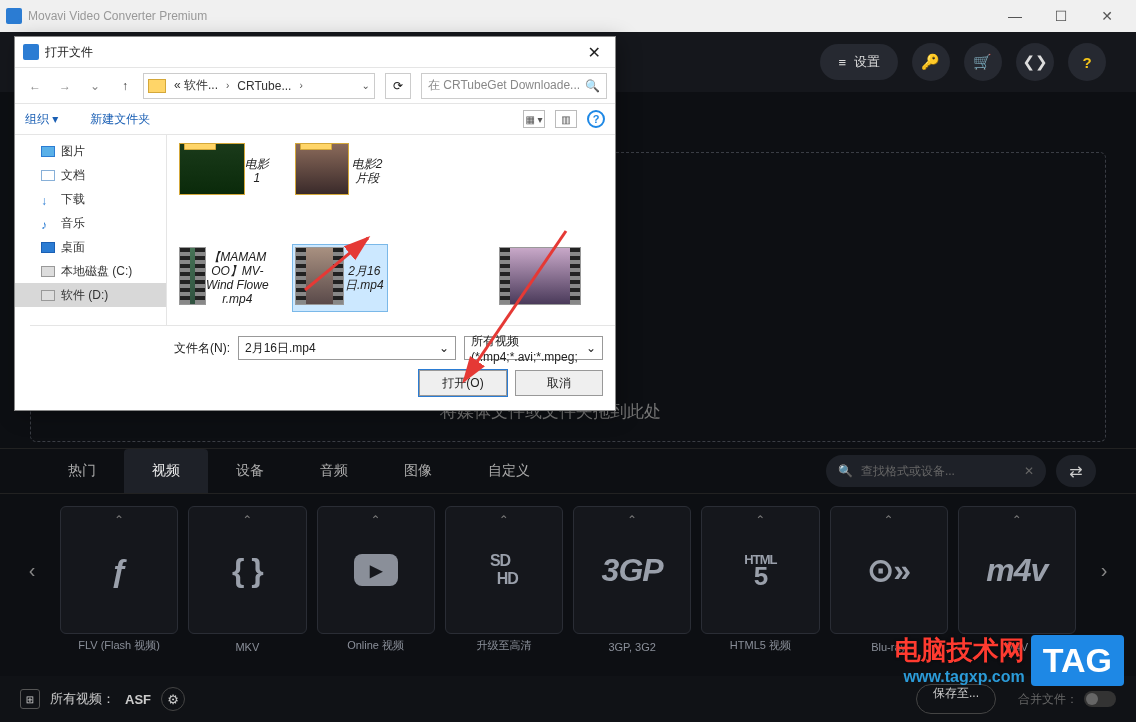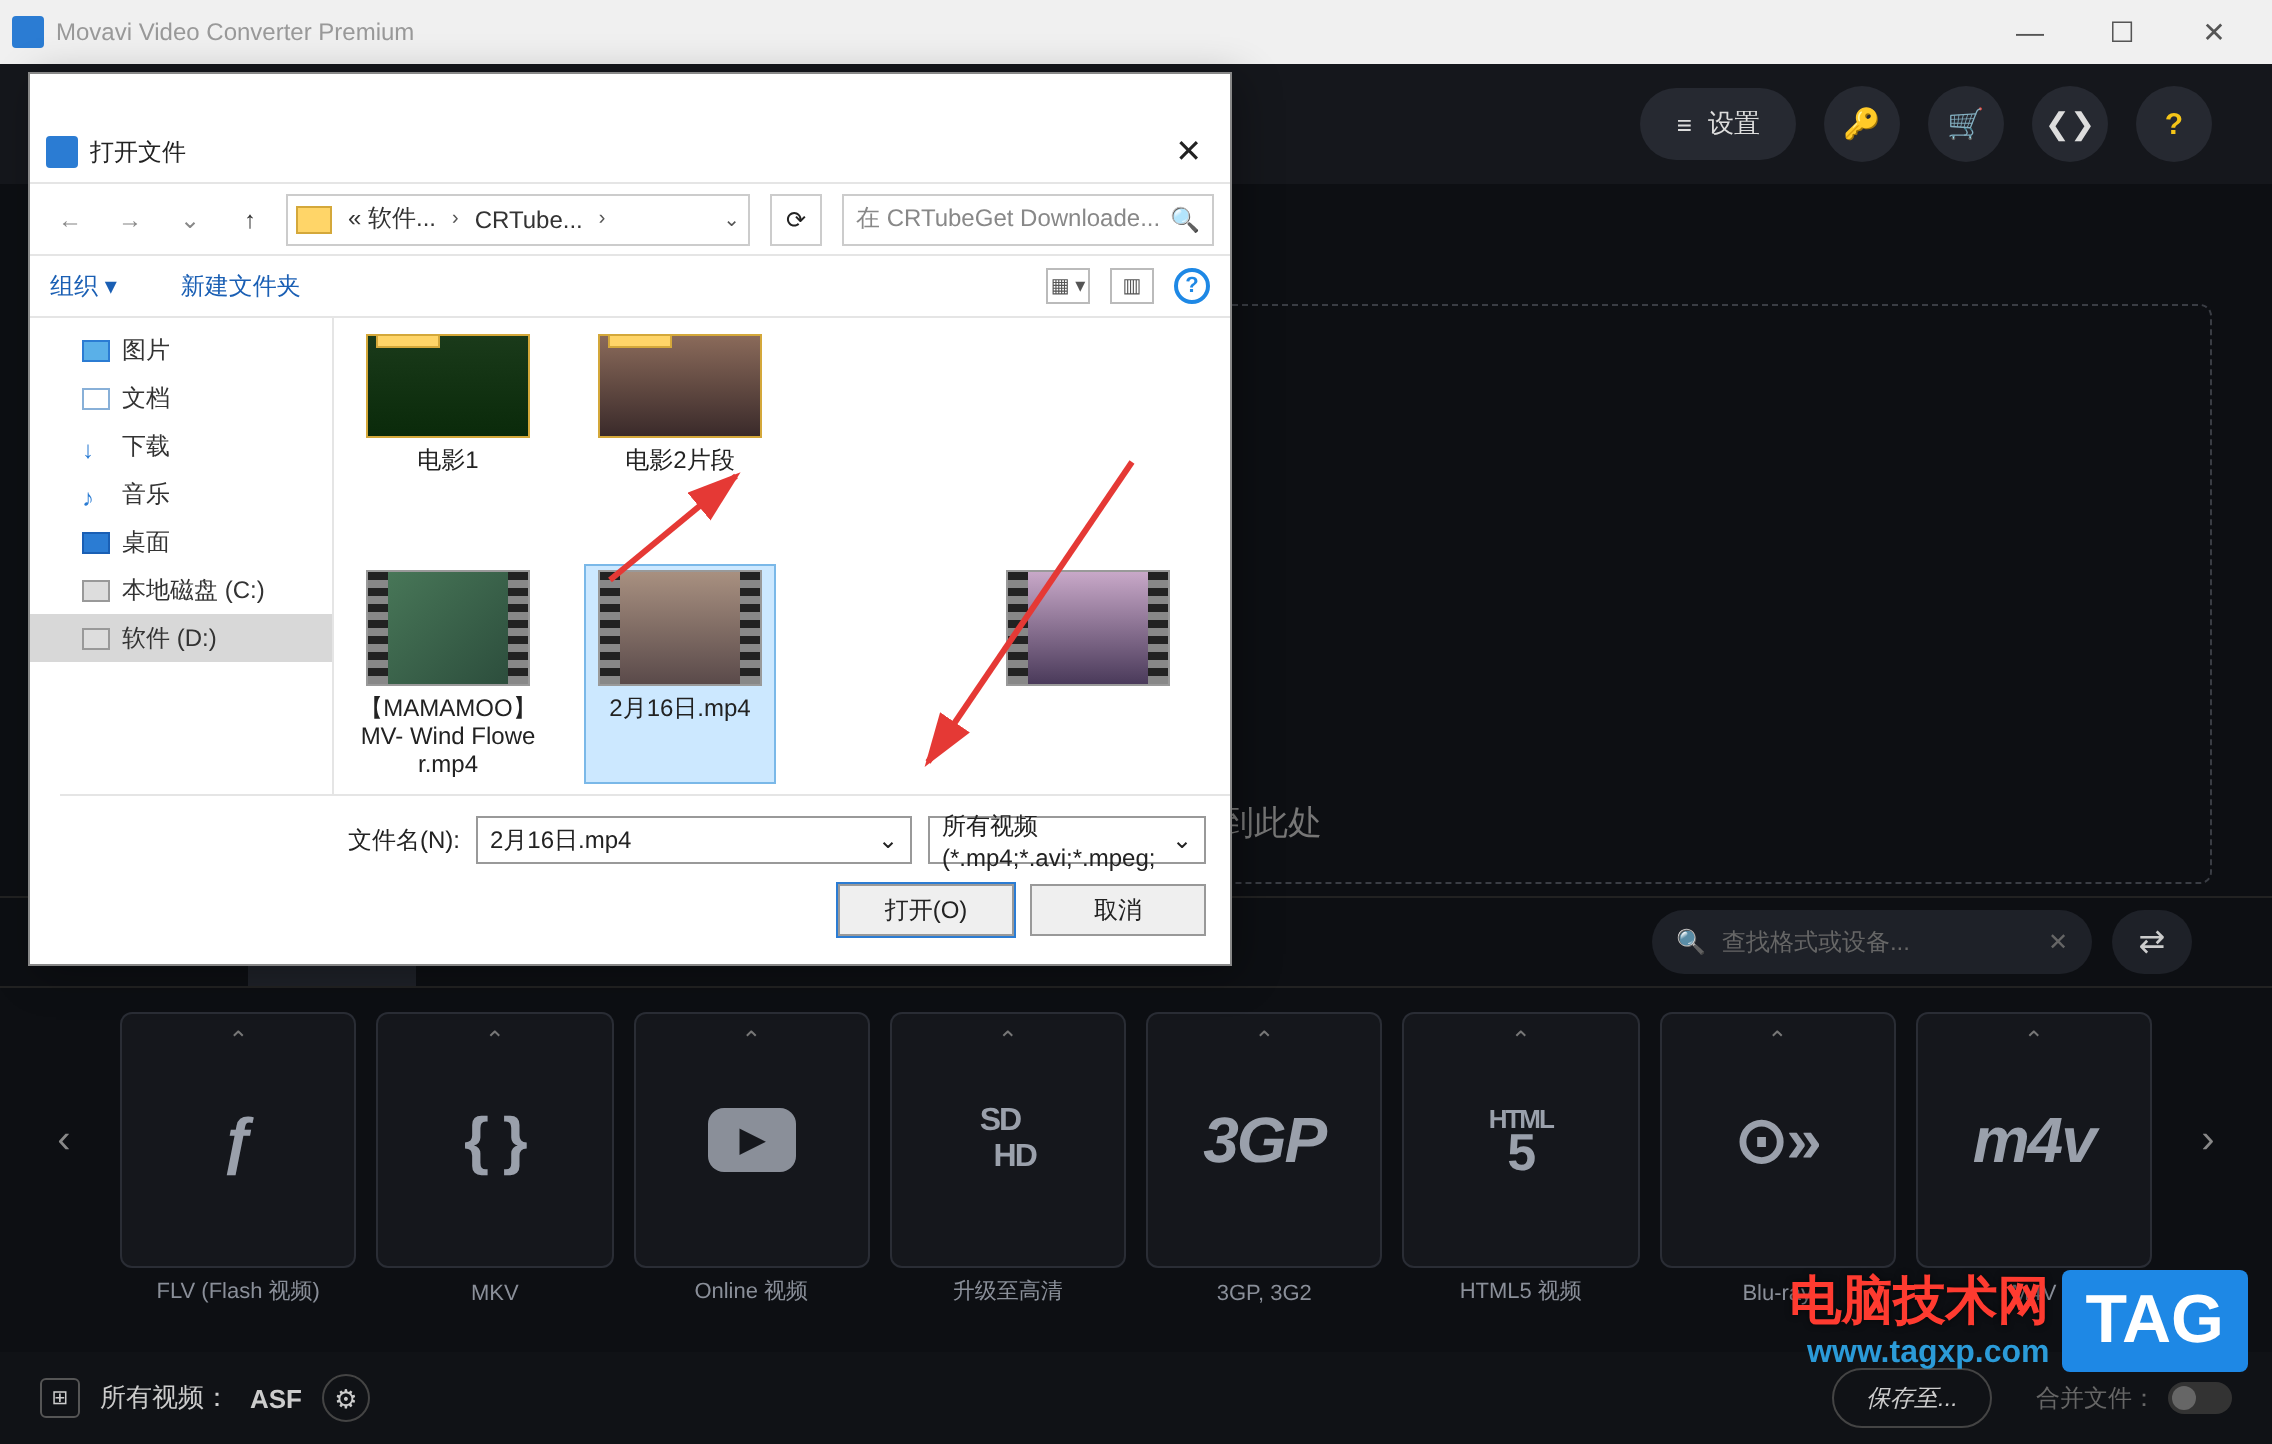--- a/index.html
+++ b/index.html
@@ -37,35 +37,35 @@
 .card { flex:1; background:#15171c; border:1px solid #2a2d35; border-radius:6px; height:128px; display:flex; flex-direction:column; align-items:center; justify-content:center; color:#888; position:relative; }
 .card .chev { position:absolute; top:6px; color:#777; font-size:12px; }
 .card .label { position:absolute; bottom:-20px; font-size:11px; color:#8a8f99; white-space:nowrap;}
 .card-icon { font-size:32px; color:#9aa0ab; font-weight:bold; letter-spacing:-1px;}
 .cards-row-wrap { background:#0d0f13; padding-bottom:30px; }
 
 
 .bottom { height:46px; background:#101216; display:flex; align-items:center; padding:0 20px; color:#ccc; font-size:13px; gap:10px;}
 .bottom .winicon { width:20px; height:20px; border:1px solid #555; border-radius:3px; display:flex; align-items:center; justify-content:center; font-size:10px;}
 .bottom .gear { width:24px; height:24px; border:1px solid #444; border-radius:50%; display:flex; align-items:center; justify-content:center;}
-.bottom .save { margin-left:auto; height:30px; padding:0 16px; border:1px solid #444; border-radius:15px; display:flex; align-items:center; font-size:12px;font-style:italic;}
+.bottom .save { margin-left:auto; height:30px; padding:0 16px; border:1px solid #444; border-radius:15px; display:flex; font-size:12px;}
 .bottom .merge { color:#666; margin-left:12px; font-size:12px; display:flex; align-items:center; gap:6px;}
 .toggle { width:32px; height:16px; border-radius:8px; background:#333; position:relative;}
 .toggle::after { content:''; width:12px; height:12px; border-radius:50%; background:#666; position:absolute; top:2px; left:2px;}
 
 
 .watermark { position:absolute; right:12px; bottom:36px; display:flex; align-items:flex-end; gap:6px;}
 .wm-text { text-align:right; }
 .wm-line1 { color:#ff3b30; font-size:26px; font-weight:bold; text-shadow:0 0 3px rgba(0,0,0,.6);}
 .wm-line2 { color:#2b9bd8; font-size:16px; font-weight:bold;}
 .wm-tag { background:#1e88e5; color:#fff; font-size:34px; font-weight:bold; padding:6px 12px; border-radius:4px;}
 
 
 .dialog { position:absolute; left:14px; top:36px; width:602px; background:#fff; border:1px solid #888; box-shadow:4px 4px 20px rgba(0,0,0,.3); font-size:12px; color:#222; display:flex; flex-direction:column;}
-.dlg-title { height:30px; display:flex; align-items:center; padding:0 8px;margin-top:24px; }
+.dlg-title { height:30px; display:flex; align-items:center; padding:0 8px; }
 .dlg-title .ico { width:16px; height:16px; background:#2b7cd3; border-radius:2px; margin-right:6px;}
 .dlg-title .x { margin-left:auto; font-size:16px; padding:0 6px;}
 .dlg-nav { height:36px; display:flex; align-items:center; padding:0 8px; gap:6px; border-top:1px solid #e5e5e5;}
 .navbtn { width:24px; height:24px; display:flex; align-items:center; justify-content:center; color:#888;}
 .navbtn.enabled { color:#333;}
 .path { flex:1; height:26px; border:1px solid #ccc; display:flex; align-items:center; padding:0 4px; gap:4px;}
 .path .folder-ico { width:18px; height:14px; background:#ffd568; border:1px solid #d4a83a;}
 .path .seg { padding:0 4px; color:#333;}
 .path .chev { color:#555; font-size:10px;}
 .refresh { width:26px; height:26px; border:1px solid #ccc; display:flex; align-items:center; justify-content:center; margin-left:4px;}
@@ -78,21 +78,21 @@
 .dlg-body { flex:1; display:flex; min-height:190px;}
 .tree { width:152px; border-right:1px solid #e5e5e5; padding:4px 0; overflow:hidden;}
 .tree-item { height:24px; display:flex; align-items:center; padding-left:26px; gap:6px; color:#333; position:relative;}
 .tree-item.sel { background:#d8d8d8;}
 .tree-item .ticon { width:14px; height:11px; background:#ffd568; border:1px solid #d4a83a;}
 .tree-item .ticon.pic { background:#5ab0e8; border-color:#2b7cd3;}
 .tree-item .ticon.music { background:#fff; border:none; color:#2b7cd3;}
 .tree-item .ticon.disk { background:#ddd; border-color:#999;}
 
 .files { flex:1; padding:6px 10px; display:flex; flex-wrap:wrap; gap:22px; align-content:flex-start; position:relative;}
-.file { width:94px; display:flex; flex-direction:column; align-items:center; text-align:center; padding:2px;}
+.file { width:94px; display:flex; flex-direction:row; align-items:center; text-align:center; padding:2px;font-style:italic;}
 .file.sel { background:#cce8ff; outline:1px solid #7ab8e8;}
 .file .thumb { width:82px; height:58px; background:#333; border:1px solid #999; margin-bottom:4px; position:relative; overflow:hidden;}
 .file .thumb.folder { background:#ffd568; border-color:#d4a83a; height:52px;}
 .file .thumb.folder::before { content:''; position:absolute; top:-6px; left:4px; width:30px; height:10px; background:#ffd568; border:1px solid #d4a83a; border-radius:2px 2px 0 0;}
 .film-strip { position:absolute; top:0; bottom:0; width:10px; background:repeating-linear-gradient(#222 0 4px,#888 4px 8px);}
 .film-strip.l { left:0;} .film-strip.r { right:0;}
 .file .name { font-size:12px; line-height:14px; word-break:break-all;}
 .file.offset { margin-left:88px; }
 
 .dlg-bottom { padding:10px 12px 14px; display:flex; flex-direction:column; gap:10px; border-top:1px solid #e5e5e5;margin-left:15px;}

